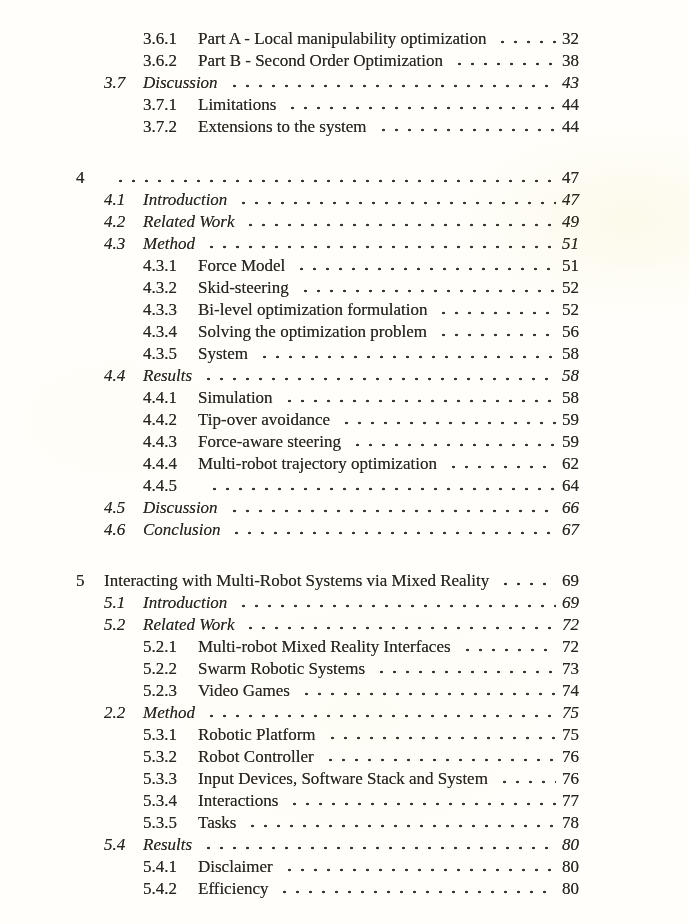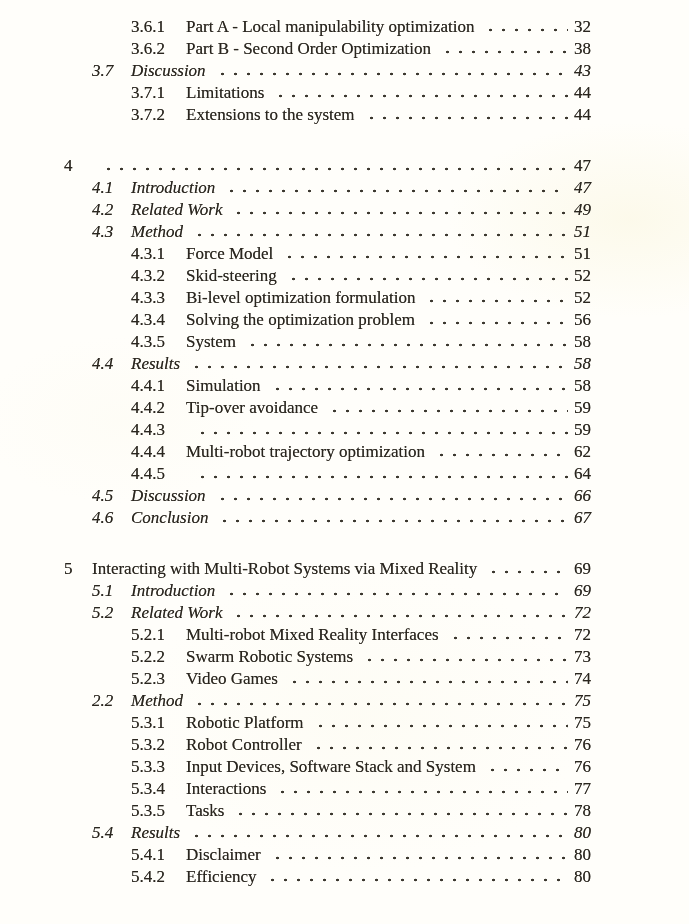--- a/index.html
+++ b/index.html
@@ -16,21 +16,21 @@
     background:
       radial-gradient(260px 140px at 630px 220px, rgba(250,246,222,0.55), transparent 70%),
       radial-gradient(320px 220px at 360px 720px, rgba(252,250,238,0.45), transparent 70%),
       radial-gradient(200px 120px at 120px 420px, rgba(253,251,242,0.5), transparent 70%),
       #fffefa;
     font-family: "Liberation Serif", "DejaVu Serif", serif;
     color: #2a261f;
   }
   .toc {
     list-style: none;
-    margin: 0;
+    margin: 12px;
     padding: 16px 85px 0 0;
   }
   .toc-row {
     display: flex;
     align-items: baseline;
     height: 22px;
     line-height: 22px;
     font-size: 17px;
     text-shadow: 0 0 0.5px rgba(42,38,31,0.65);
     white-space: nowrap;
@@ -169,20 +169,21 @@
     <span class="pagenum">58</span>
   </li>
       <li class="toc-row level-3">
     <span class="num">4.4.2</span>
     <span class="title">Tip-over avoidance</span>
     <span class="leader"></span>
     <span class="pagenum">59</span>
   </li>
       <li class="toc-row level-3">
     <span class="num">4.4.3</span>
+    <span class="title">Force-aware steering</span>
     <span class="leader"></span>
     <span class="pagenum">59</span>
   </li>
       <li class="toc-row level-3">
     <span class="num">4.4.4</span>
     <span class="title">Multi-robot trajectory optimization</span>
     <span class="leader"></span>
     <span class="pagenum">62</span>
   </li>
       <li class="toc-row level-3">

